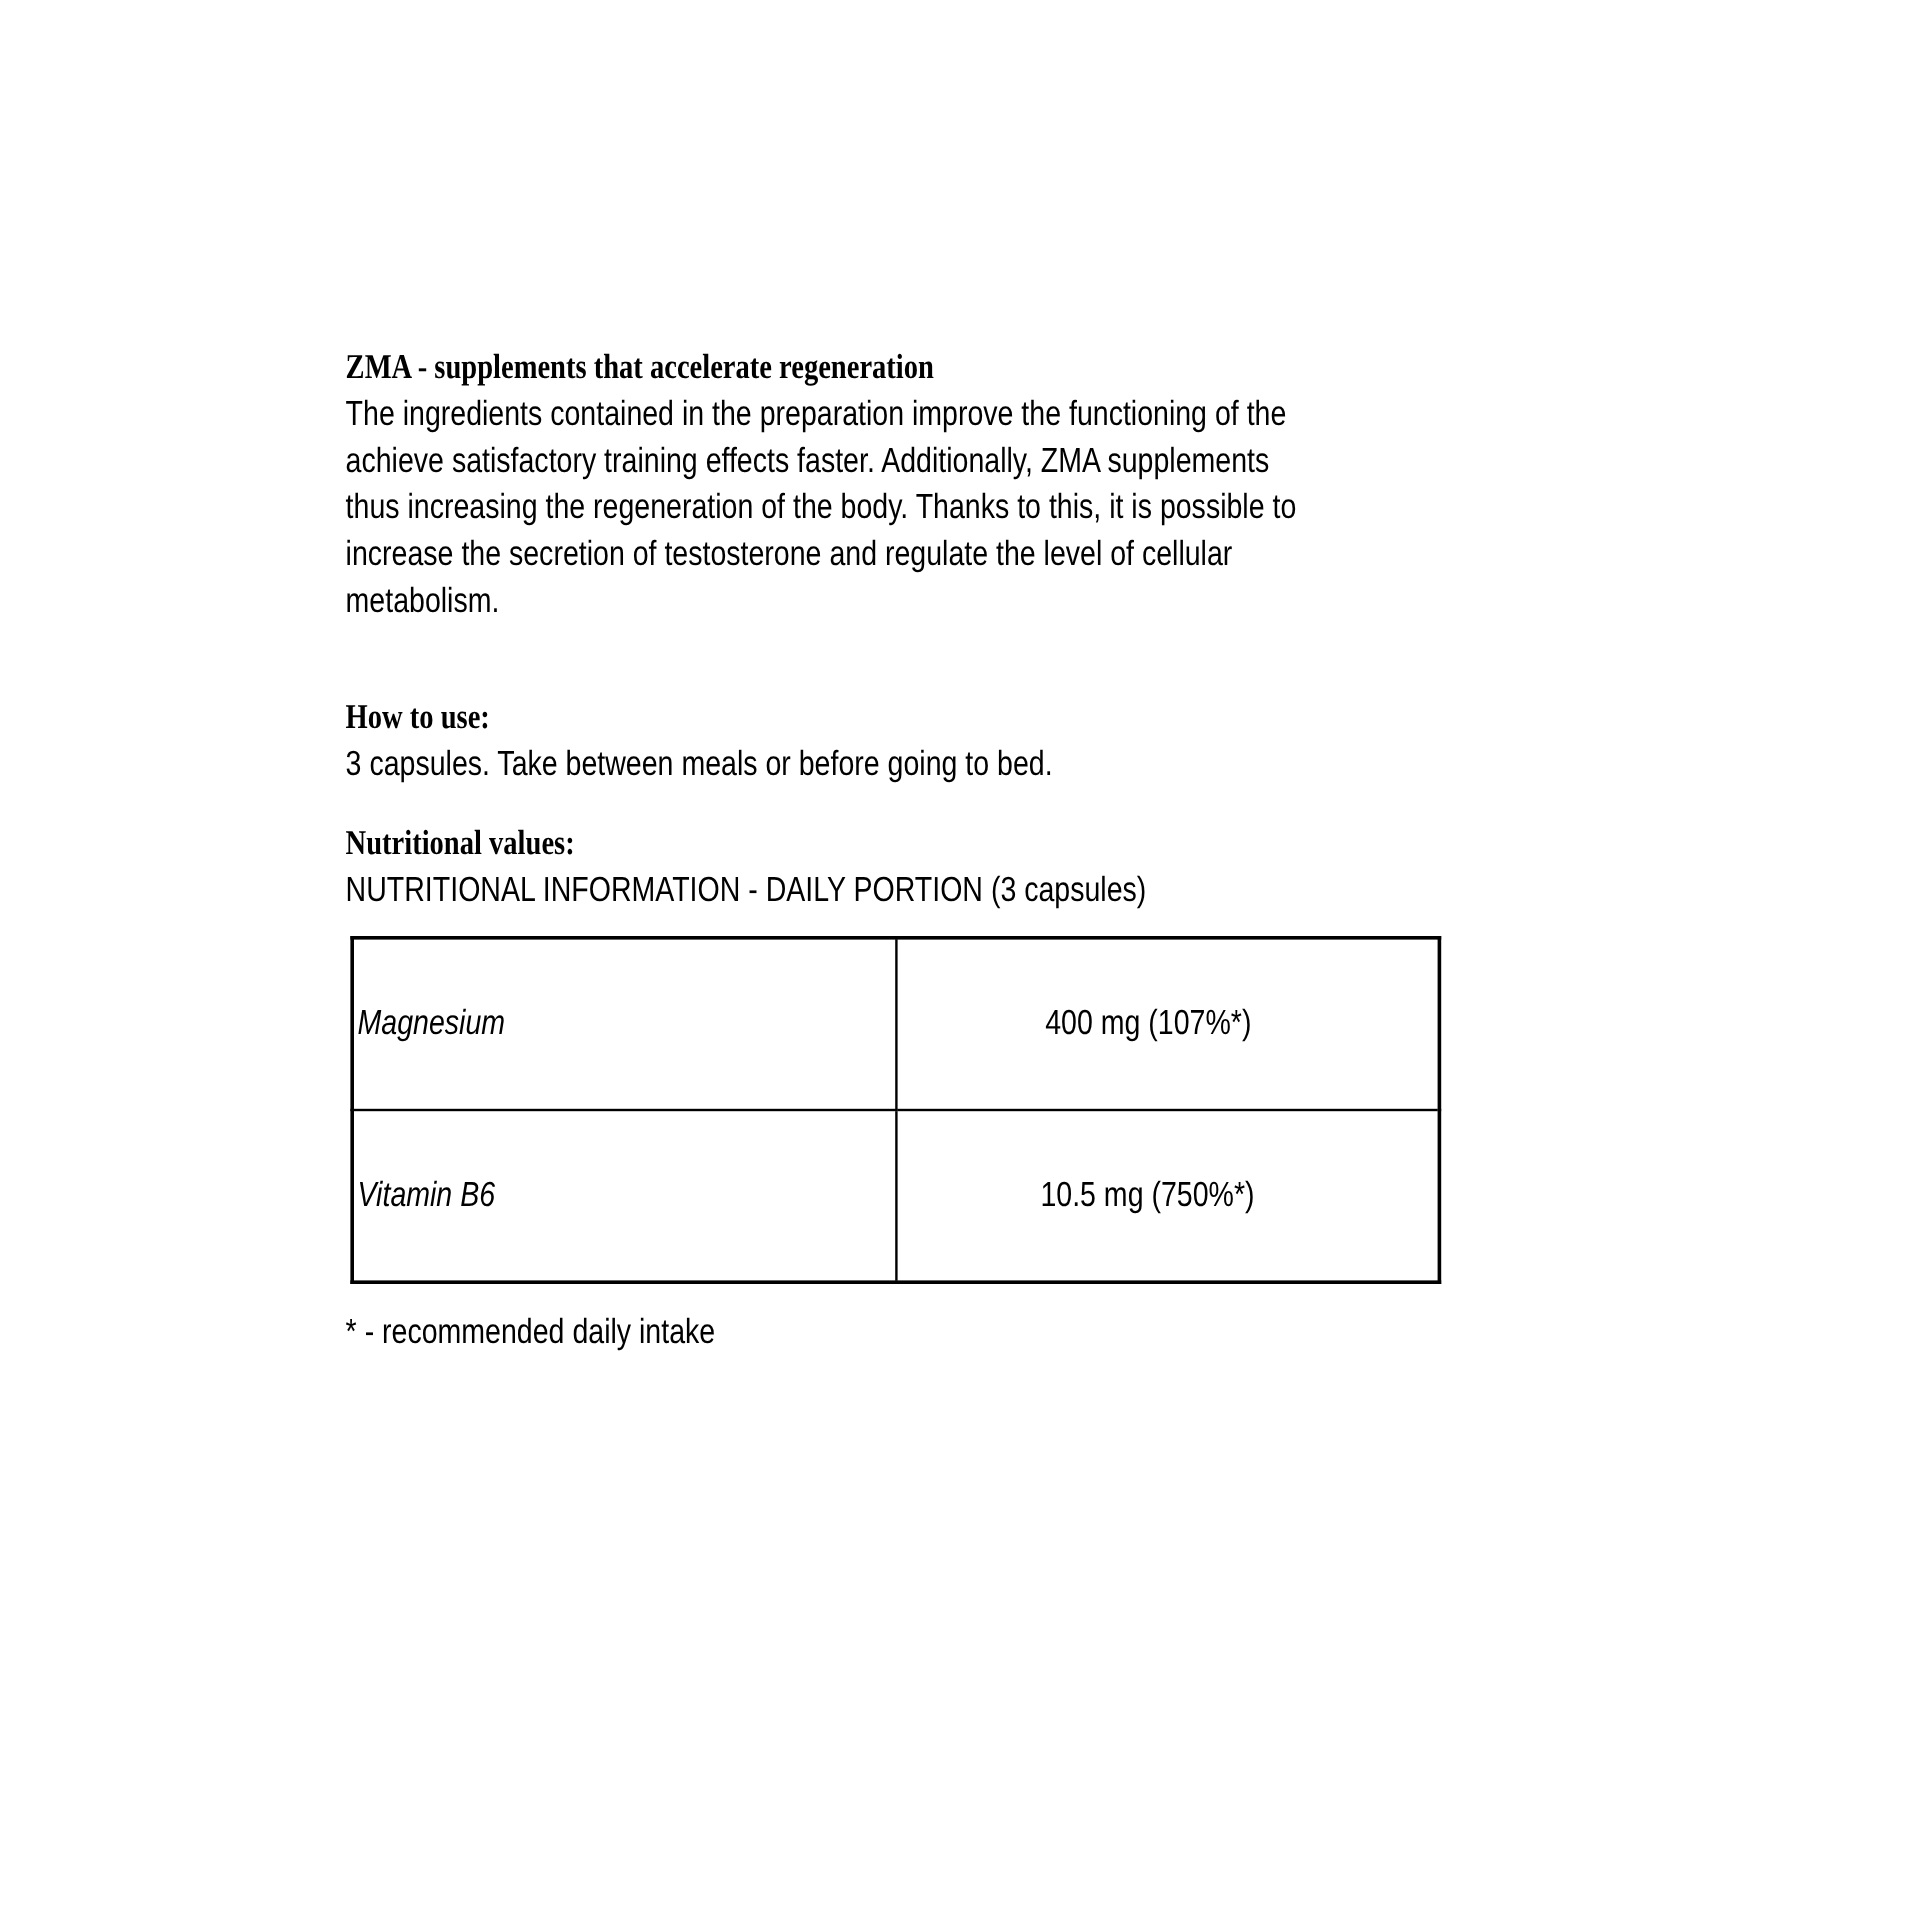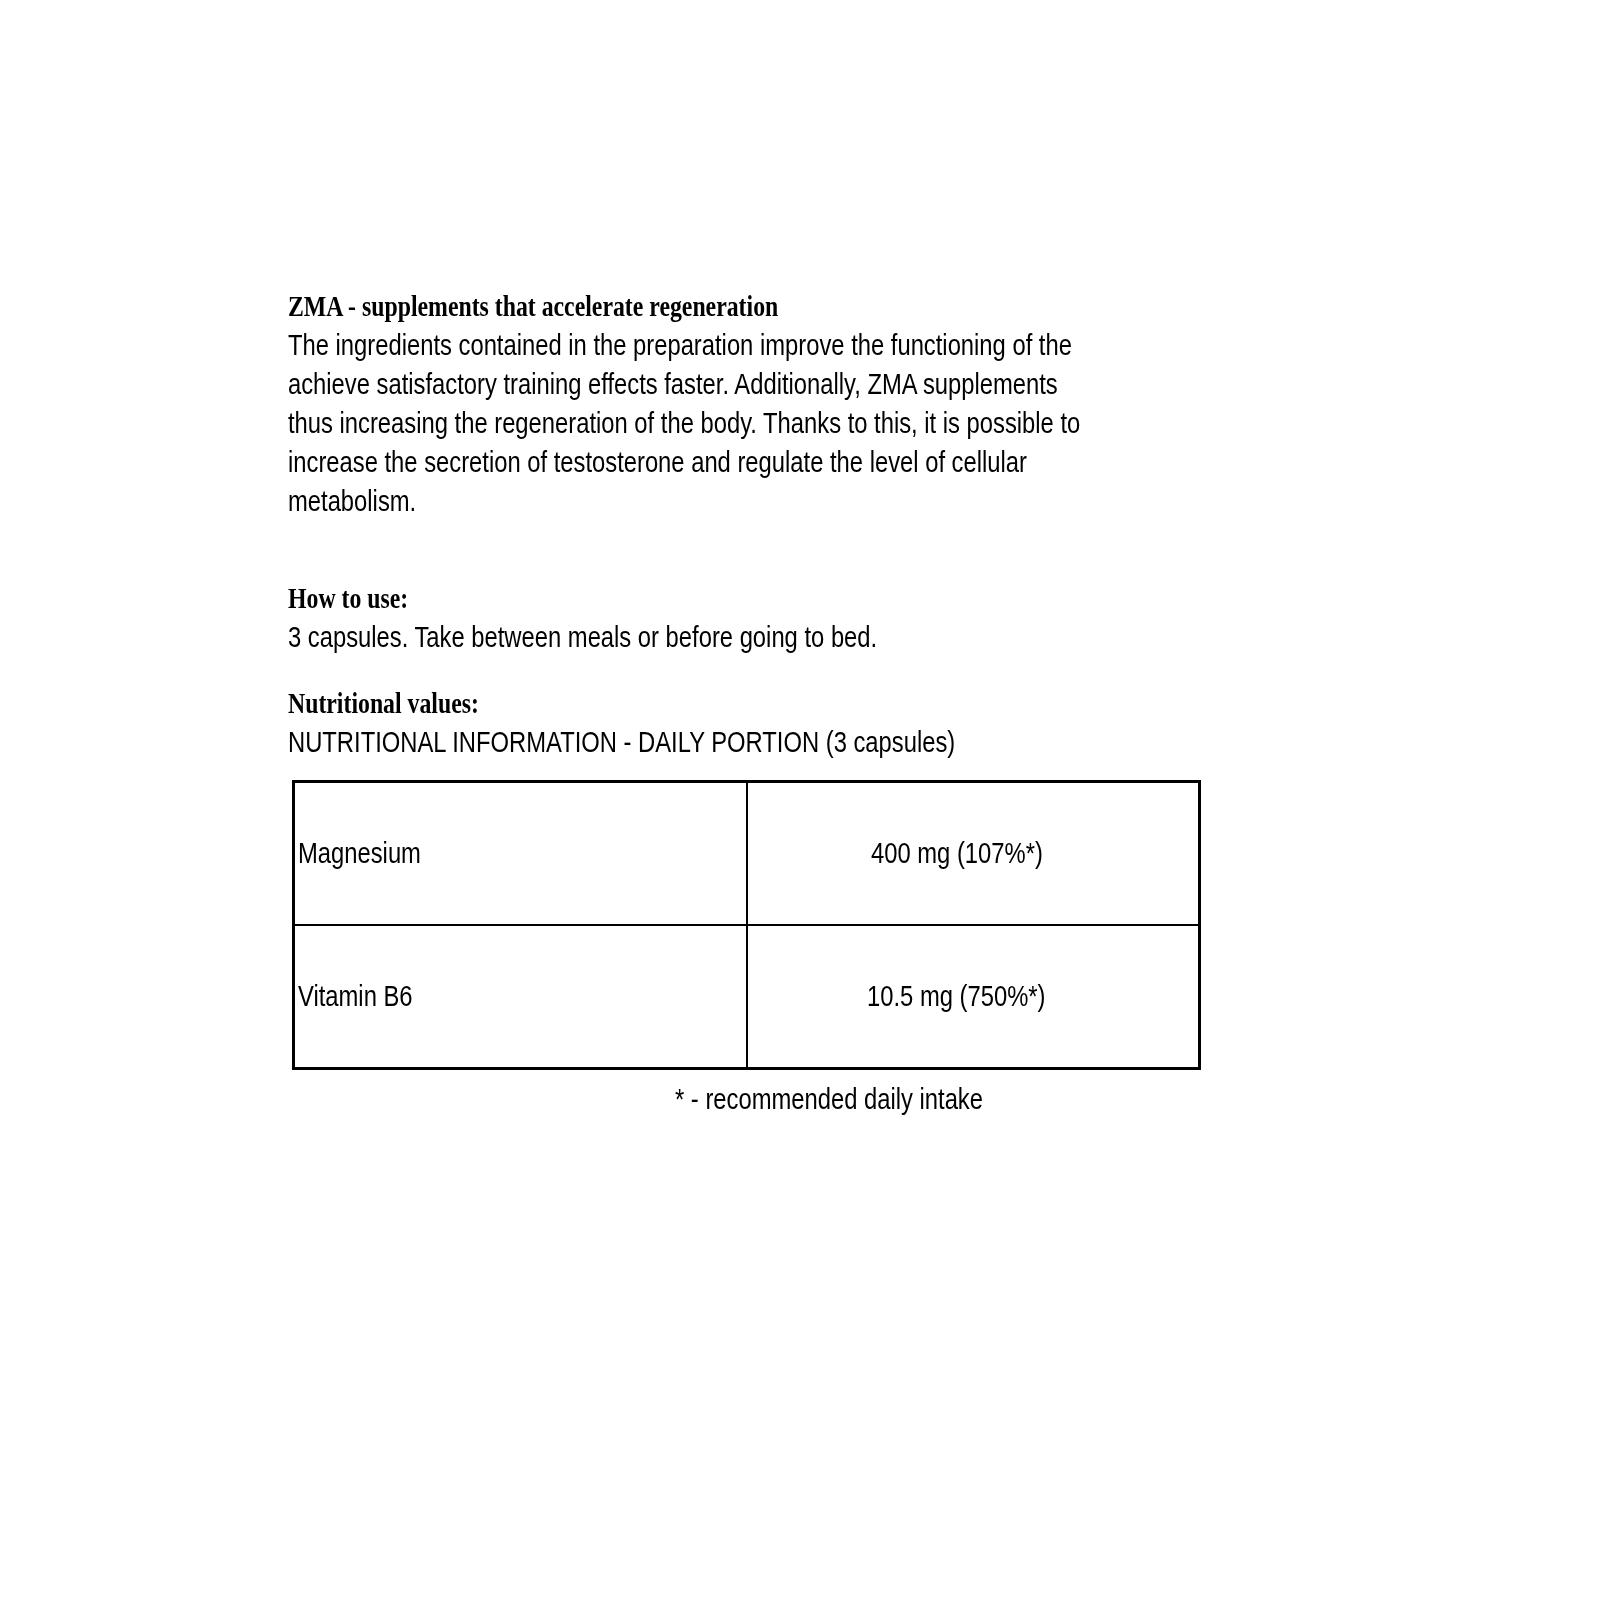--- a/index.html
+++ b/index.html
@@ -44,23 +44,23 @@
     table-layout: fixed;
     border: 3px solid #000000;
   }
   table.nutrition-table td {
     border: 2px solid #000000;
     width: 453px;
     vertical-align: middle;
     font-size: 29px;
     padding: 0;
   }
-  table.nutrition-table td.name-cell { padding-left: 3px; }
+  table.nutrition-table td.name-cell { padding-left: 3px; font-style: italic; }
   table.nutrition-table td.value-cell { padding-left: 7px; text-align: center; }
-  .footnote { margin-top: 10px; text-align: center; }
+  .footnote { margin-top: 21px; }
 </style>
 </head>
 <body>
 
 <div class="content">
 
   <div class="line bold">
     <span class="cond">ZMA - supplements that accelerate regeneration</span>
   </div>
 

